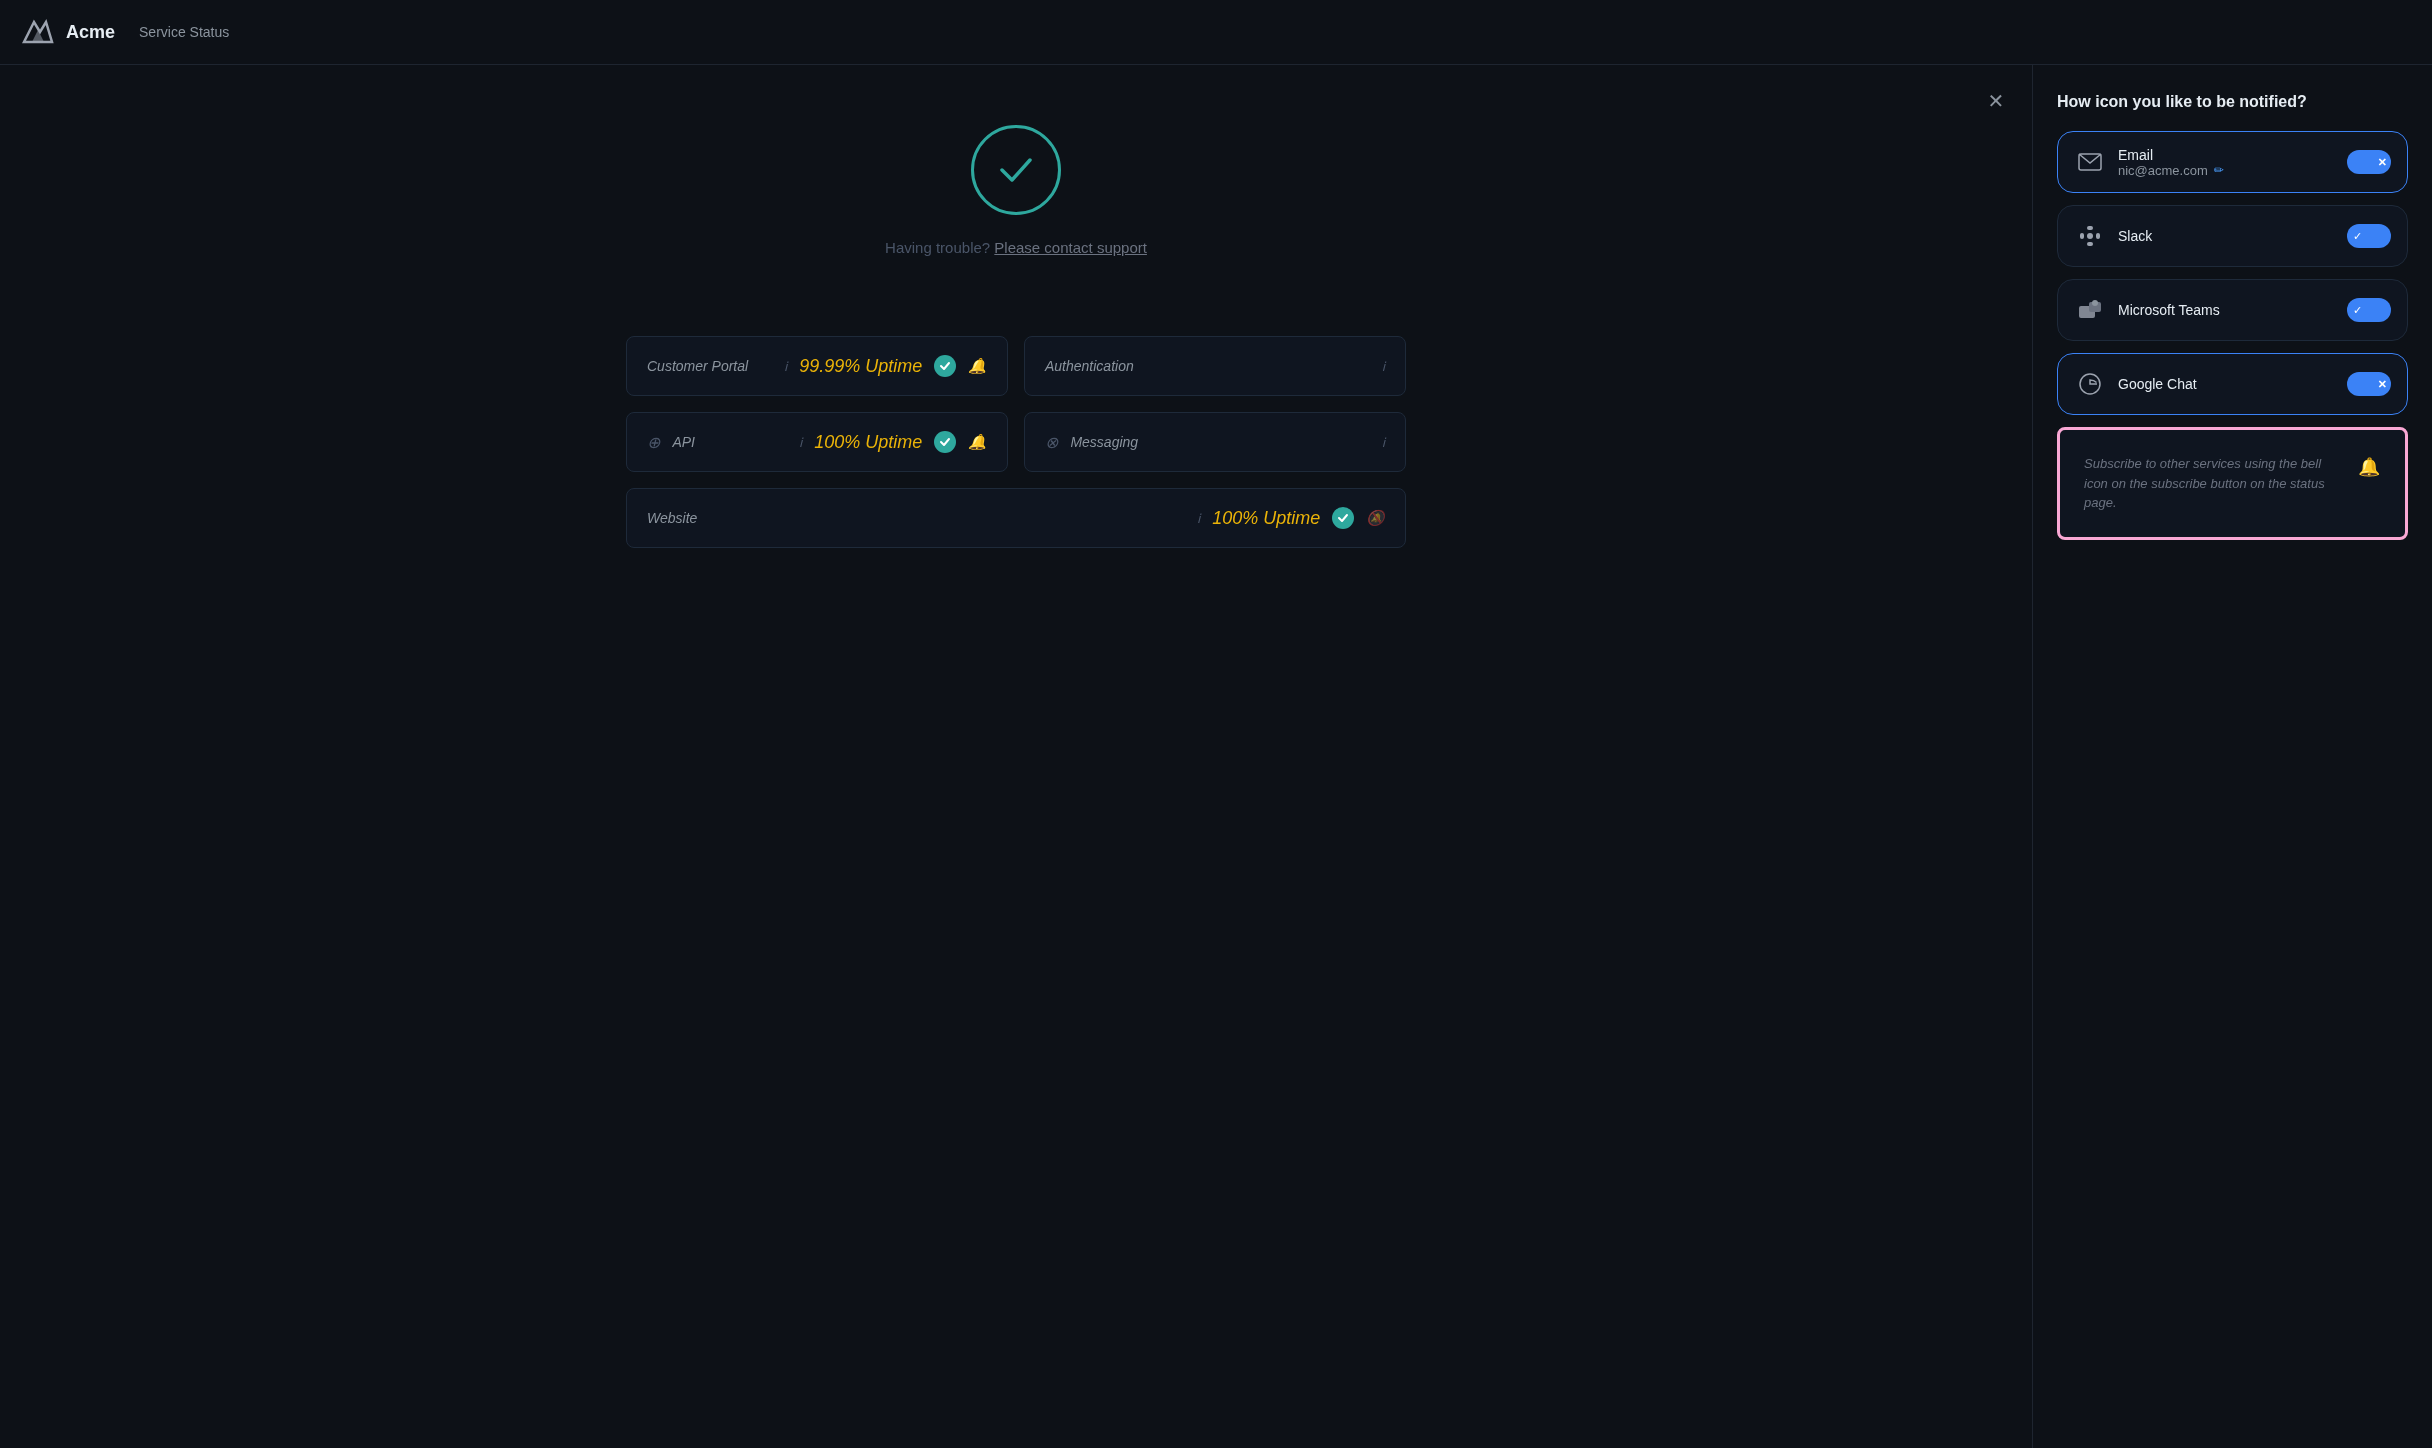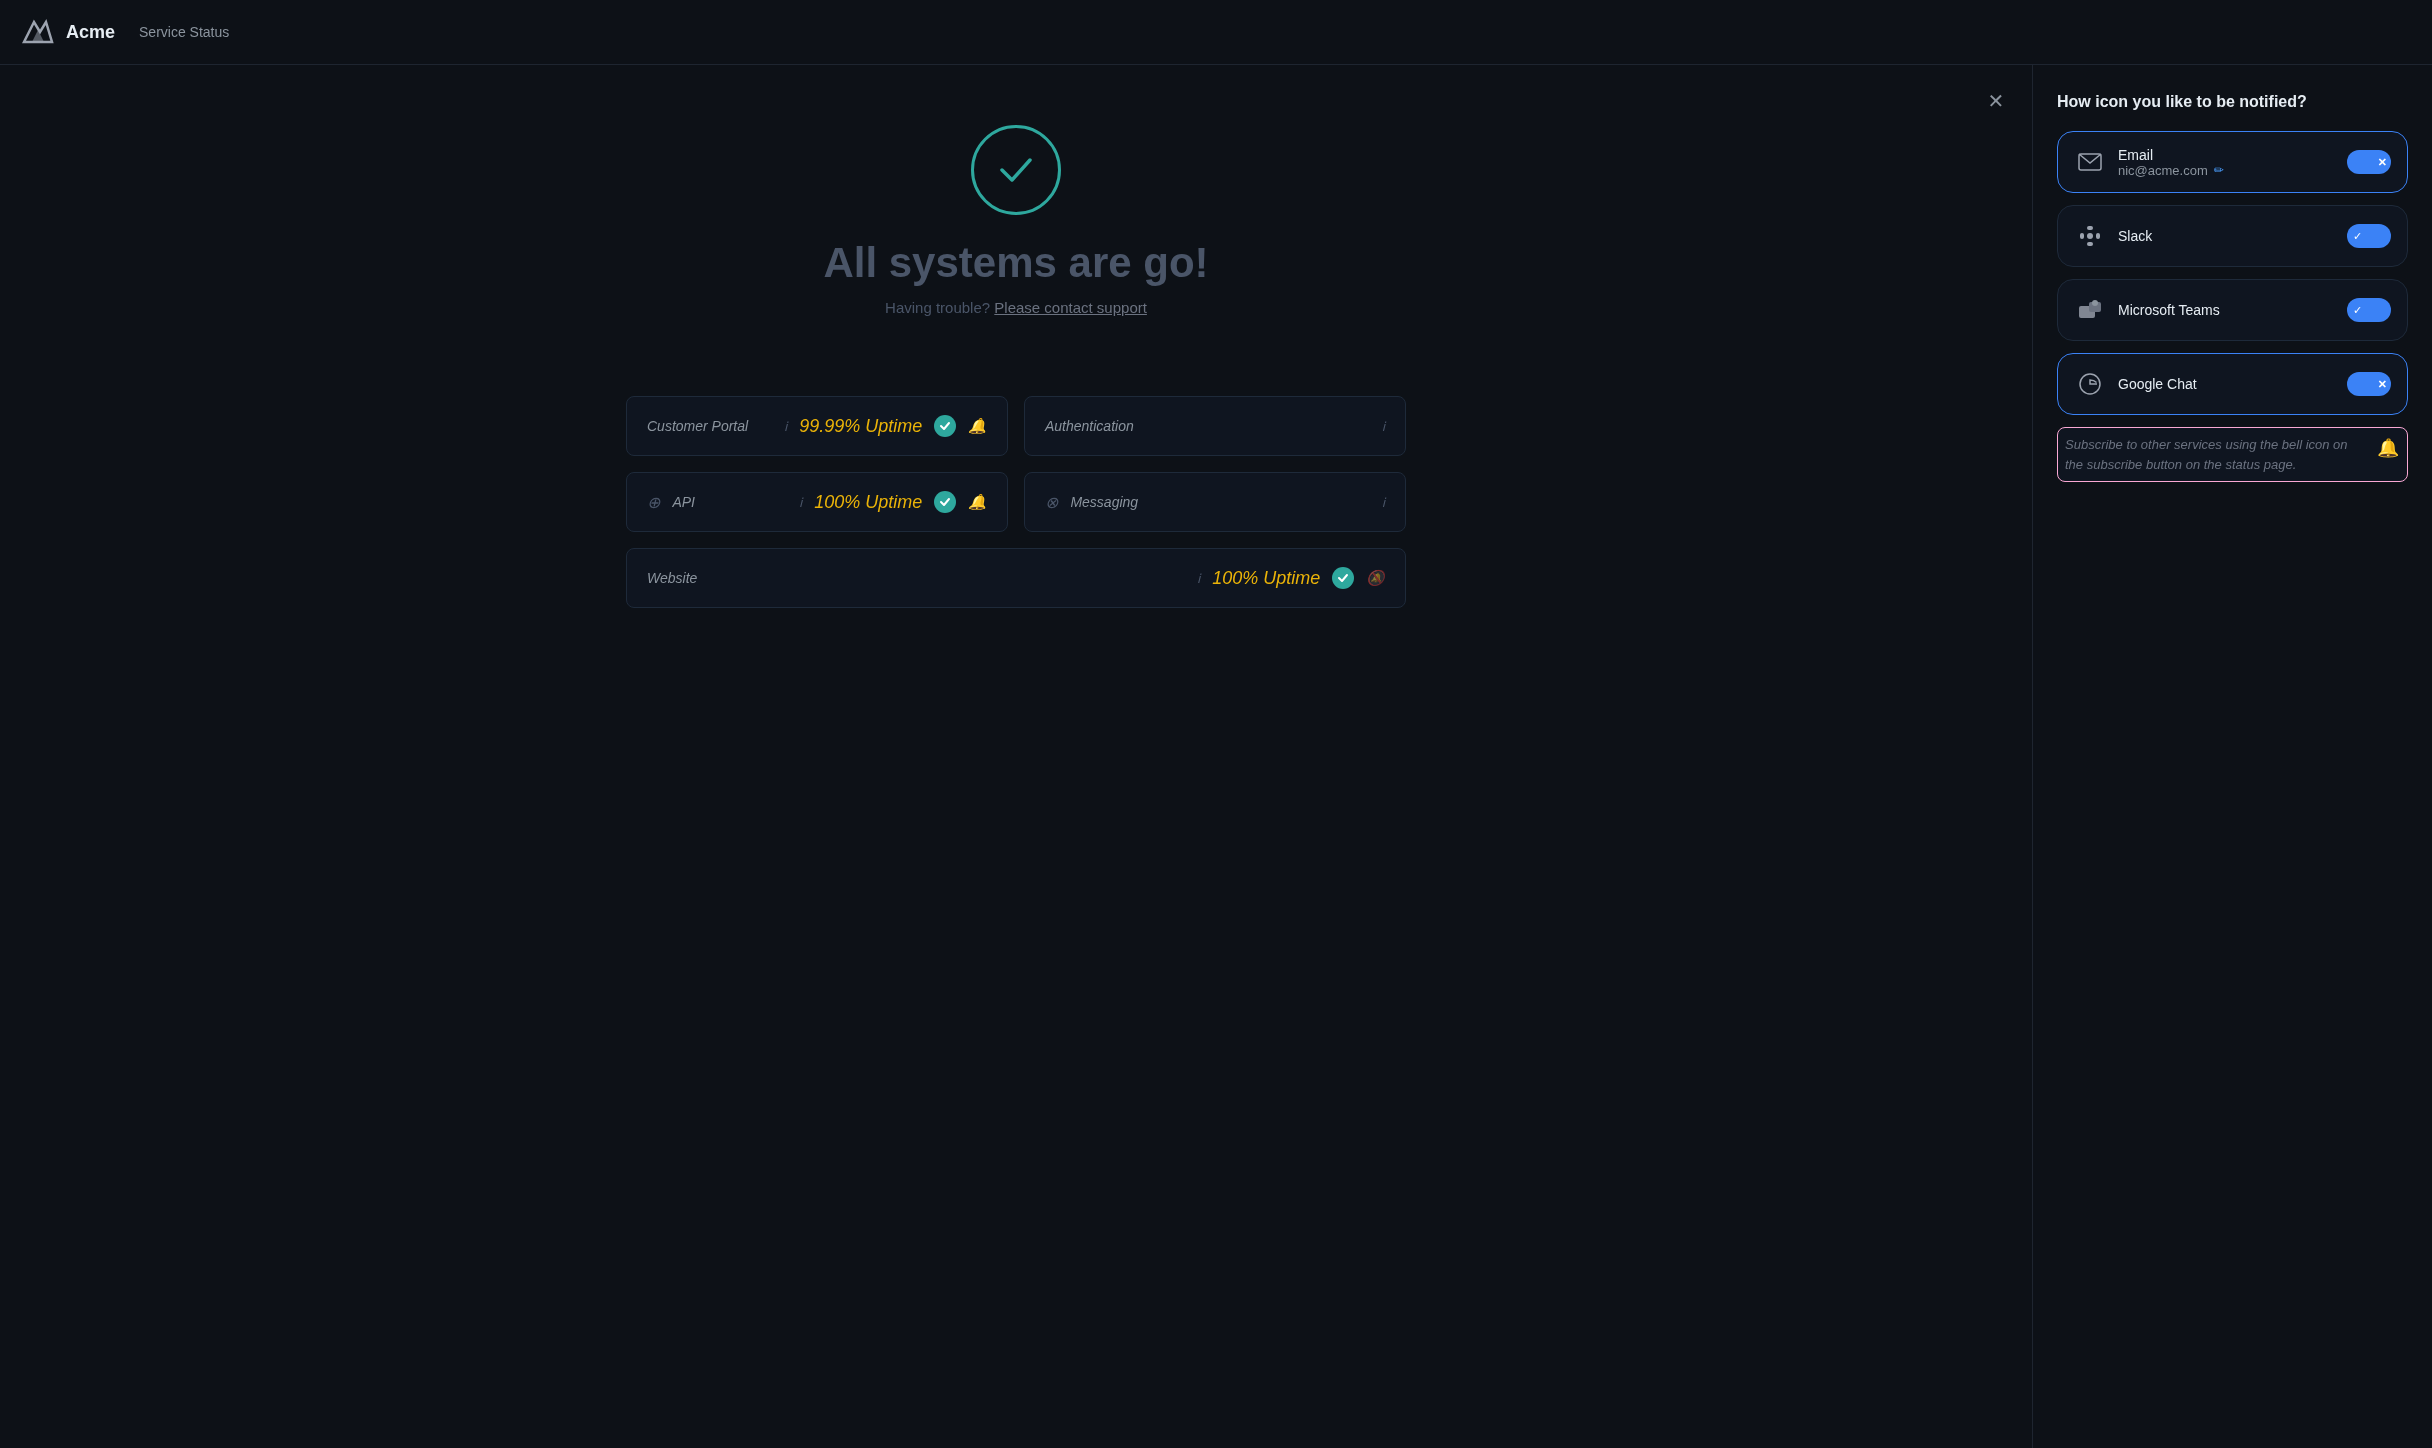--- a/index.html
+++ b/index.html
@@ -258,23 +258,23 @@
     }
     .toggle-checked .toggle-check {
       color: white;
       font-size: 11px;
       margin-left: 2px;
     }
 
     
     .hint-box {
       background: #0f1520;
-      border: 1px solid #f9a8d4;
+      border: 3px solid #f9a8d4;
       border-radius: 8px;
-      padding: 7px;
+      padding: 24px;
       display: flex;
       align-items: flex-start;
       gap: 12px;
       margin-top: 4px;
     }
     .hint-text {
       font-size: 13px;
       color: #6b7280;
       font-style: italic;
       line-height: 1.5;
@@ -310,21 +310,20 @@
   <div class="content-area">
 
     <button class="close-btn">✕</button>
 
     <div class="hero">
       <div class="checkmark-circle">
         <svg viewBox="0 0 44 44" fill="none">
           <polyline points="8,22 18,32 36,12" stroke="#2ea89e" stroke-width="3.5" stroke-linecap="round" stroke-linejoin="round"></polyline>
         </svg>
       </div>
-      <h1 class="hero-title">All systems are go!</h1>
       <p class="hero-subtitle">
         <span>Having trouble?</span>
         <a href="#">Please contact support</a>
       </p>
     </div>
 
     <div class="services-grid">
 
       <div class="service-card">
         <span class="service-name">Customer Portal</span>

